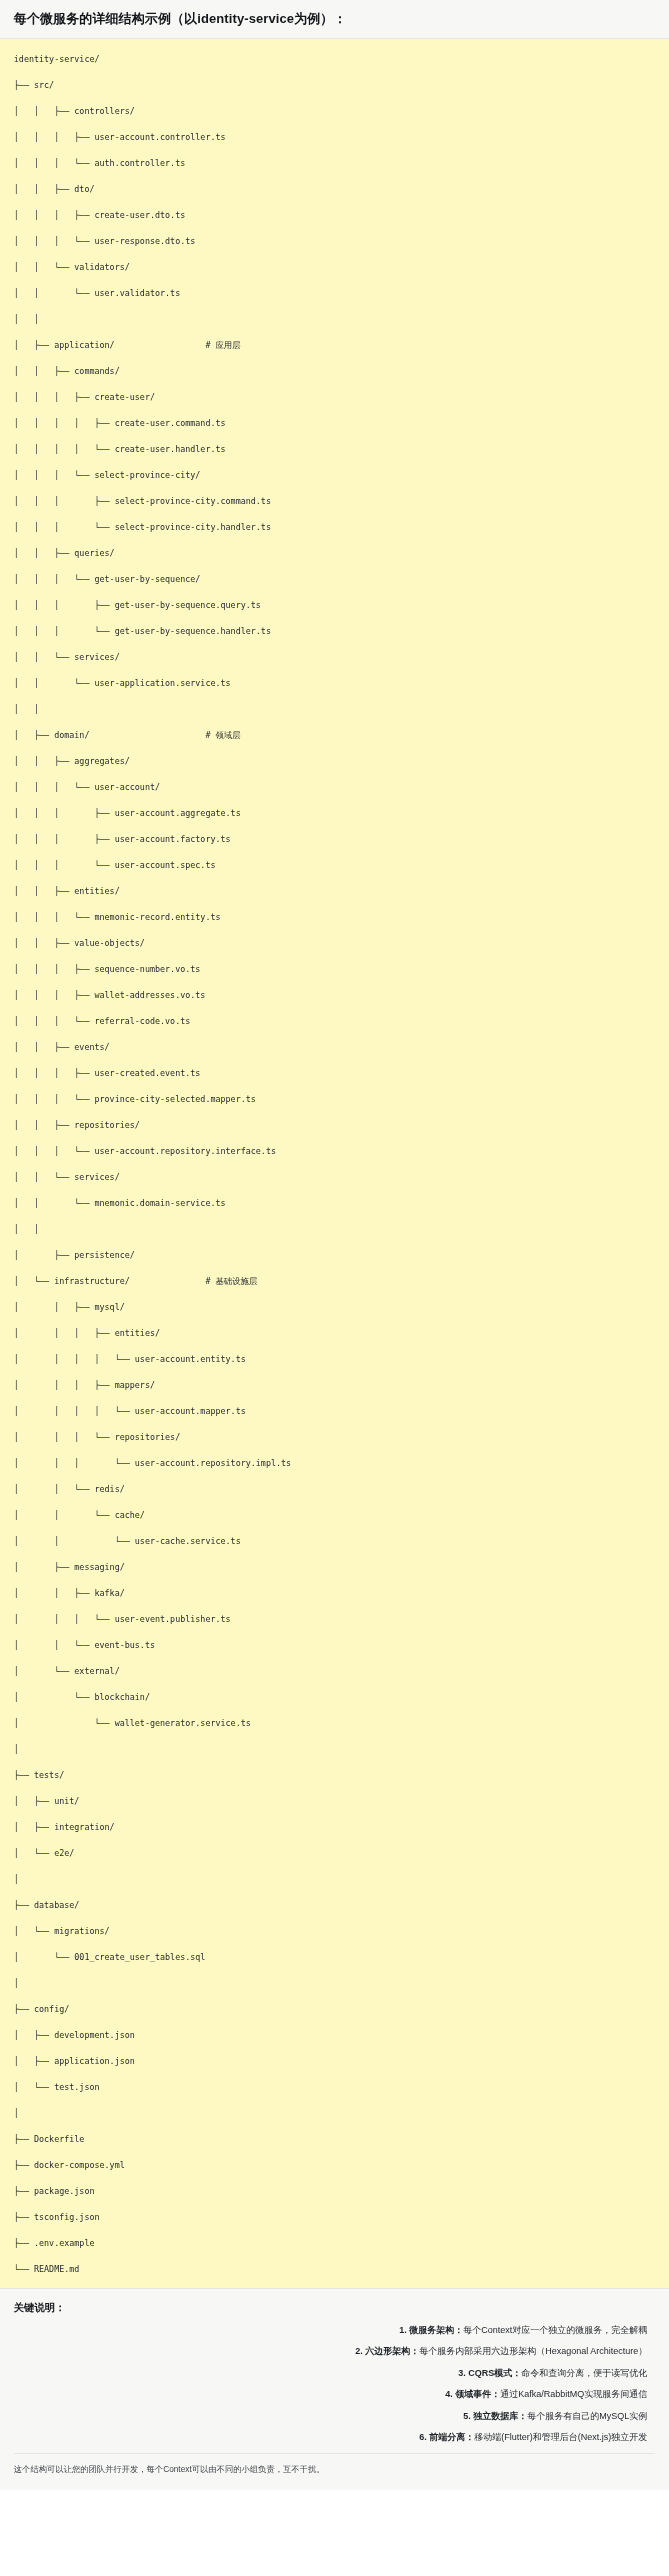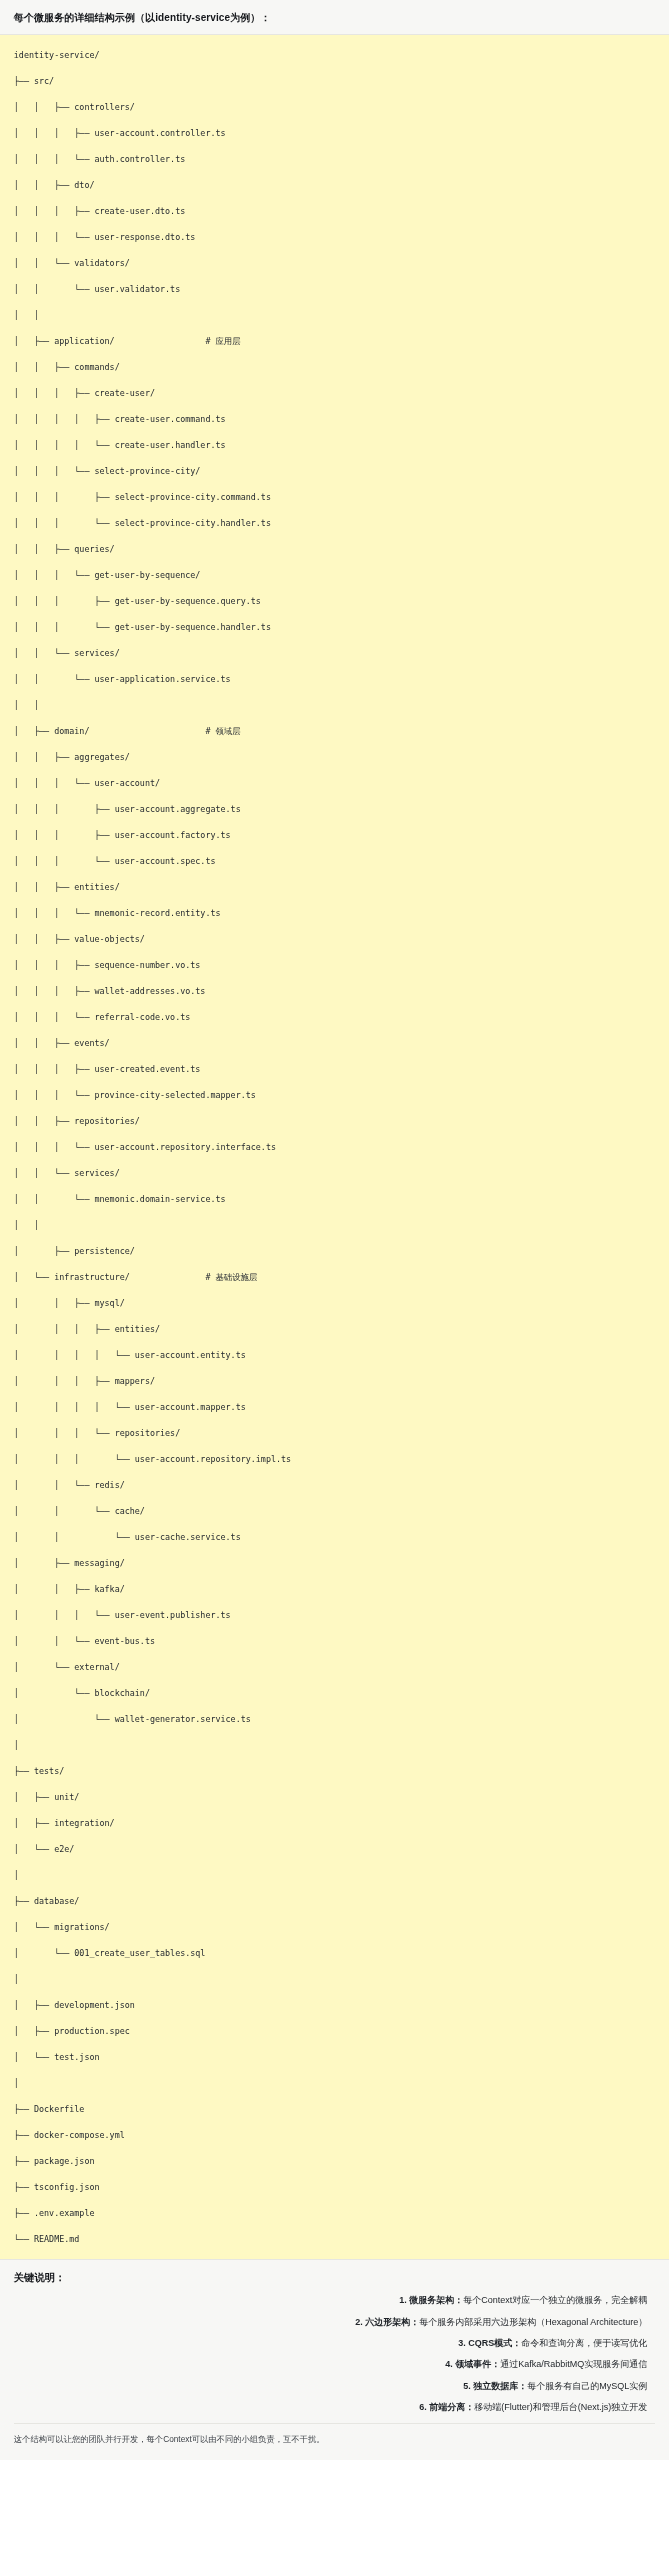--- a/index.html
+++ b/index.html
@@ -21,21 +21,21 @@
     flex-direction: column;
   }
 
   
   .header {
     background: #f7f7f5;
     padding: 11.3px 13.8px 10px 13.8px;
     border-bottom: 0.6px solid #e6e6e1;
   }
   .header-title {
-    font-size: 10px;
+    font-size: 13px;
     font-weight: bold;
     letter-spacing: 0.1px;
     color: #14161a;
     line-height: 1.3;
   }
 
   
   .tree-block {
     background: #fef9c3;
     padding: 13.8px 13.8px 12.5px 13.8px;
@@ -171,22 +171,23 @@
 <span class="tree-line">│</span>
 <span class="tree-line">├── tests/</span>
 <span class="tree-line">│   ├── unit/</span>
 <span class="tree-line">│   ├── integration/</span>
 <span class="tree-line">│   └── e2e/</span>
 <span class="tree-line">│</span>
 <span class="tree-line">├── database/</span>
 <span class="tree-line">│   └── migrations/</span>
 <span class="tree-line">│       └── 001_create_user_tables.sql</span>
 <span class="tree-line">│</span>
+<span class="tree-line">├── config/</span>
 <span class="tree-line">│   ├── development.json</span>
-<span class="tree-line">│   ├── production.spec</span>
+<span class="tree-line">│   ├── application.json</span>
 <span class="tree-line">│   └── test.json</span>
 <span class="tree-line">│</span>
 <span class="tree-line">├── Dockerfile</span>
 <span class="tree-line">├── docker-compose.yml</span>
 <span class="tree-line">├── package.json</span>
 <span class="tree-line">├── tsconfig.json</span>
 <span class="tree-line">├── .env.example</span>
 <span class="tree-line">└── README.md</span></pre>
   </div>
 

